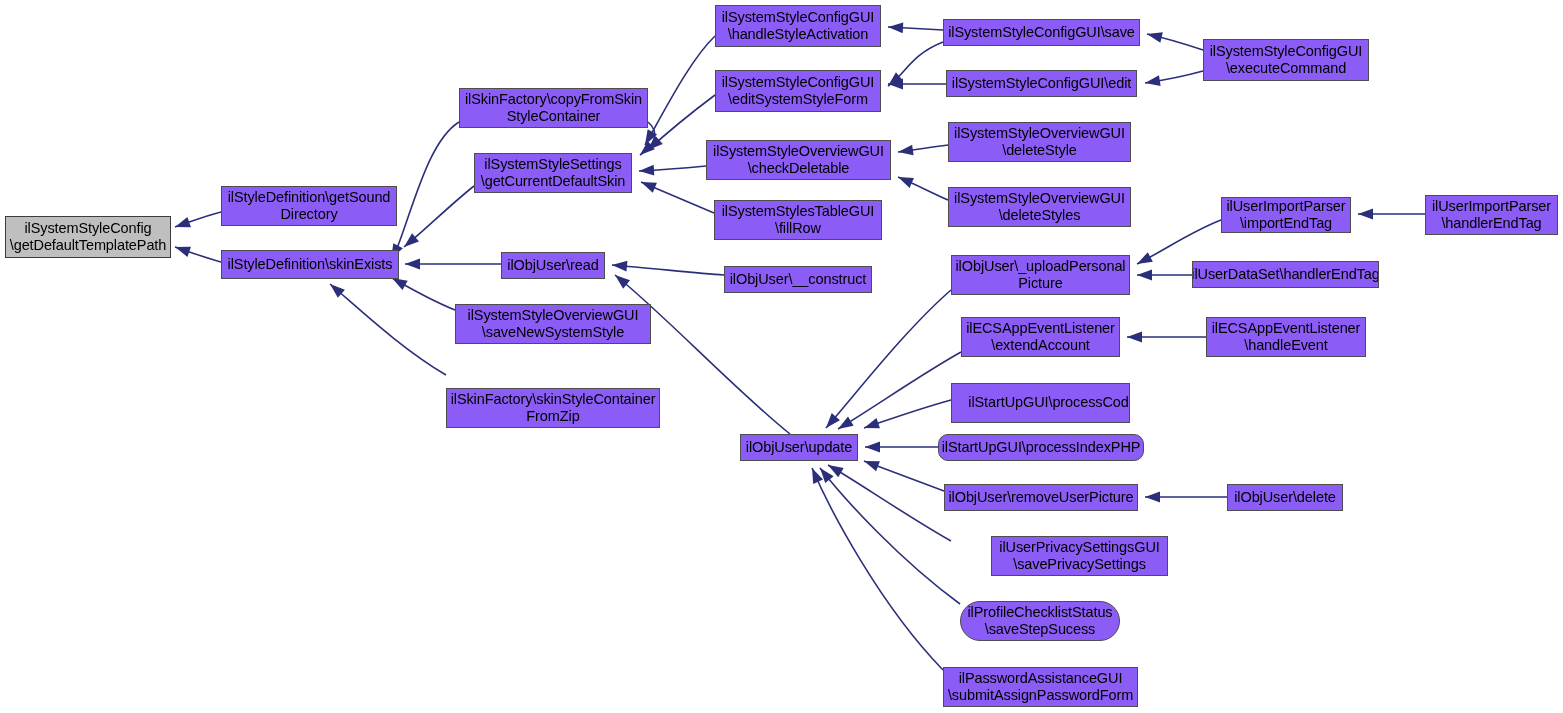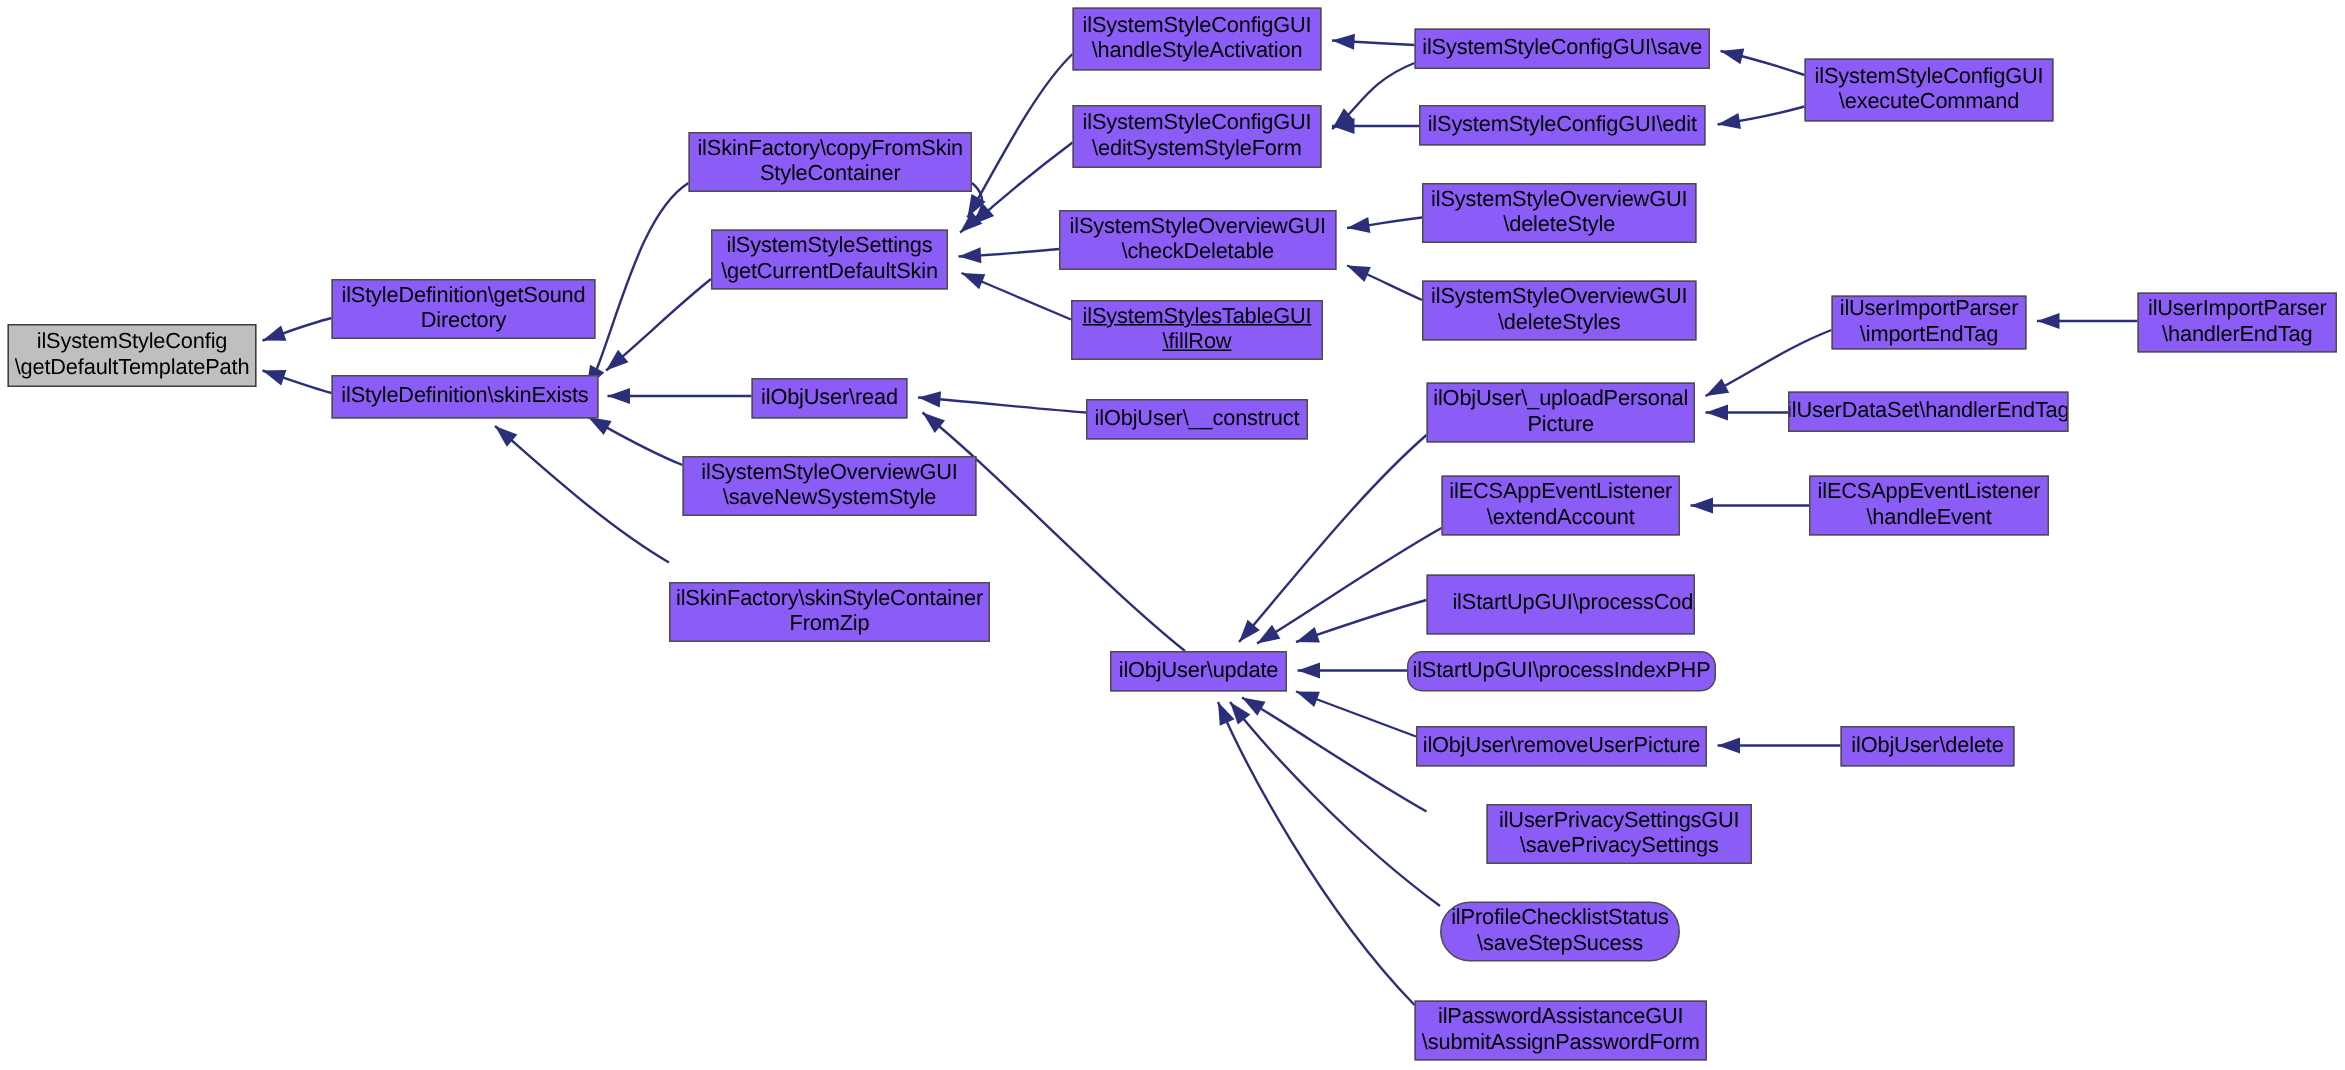--- a/index.html
+++ b/index.html
@@ -148,21 +148,21 @@
       <div class="node-box" style="left: 455px; top: 304px; width: 196px; height: 40px;"><span class="node-label">ilSystemStyleOverviewGUI
 \saveNewSystemStyle</span></div>
       <div class="node-box" style="left: 446px; top: 388px; width: 214px; height: 40px;"><span class="node-label">ilSkinFactory\skinStyleContainer
 FromZip</span></div>
       <div class="node-box" style="left: 715px; top: 5px; width: 166px; height: 42px;"><span class="node-label">ilSystemStyleConfigGUI
 \handleStyleActivation</span></div>
       <div class="node-box" style="left: 715px; top: 70px; width: 166px; height: 42px;"><span class="node-label">ilSystemStyleConfigGUI
 \editSystemStyleForm</span></div>
       <div class="node-box" style="left: 706px; top: 140px; width: 185px; height: 40px;"><span class="node-label">ilSystemStyleOverviewGUI
 \checkDeletable</span></div>
-      <div class="node-box" style="left: 714px; top: 200px; width: 168px; height: 40px; text-decoration: underline;"><span class="node-label">ilSystemStylesTableGUI
+      <div class="node-box" style="left: 714px; top: 200px; width: 168px; height: 40px;"><span class="node-label">ilSystemStylesTableGUI
 \fillRow</span></div>
       <div class="node-box" style="left: 724px; top: 266px; width: 148px; height: 27px;"><span class="node-label">ilObjUser\__construct</span></div>
       <div class="node-box" style="left: 740px; top: 434px; width: 118px; height: 27px;"><span class="node-label">ilObjUser\update</span></div>
       <div class="node-box" style="left: 943px; top: 19px; width: 197px; height: 27px;"><span class="node-label">ilSystemStyleConfigGUI\save</span></div>
       <div class="node-box" style="left: 946px; top: 70px; width: 191px; height: 27px;"><span class="node-label">ilSystemStyleConfigGUI\edit</span></div>
       <div class="node-box" style="left: 948px; top: 122px; width: 183px; height: 40px;"><span class="node-label">ilSystemStyleOverviewGUI
 \deleteStyle</span></div>
       <div class="node-box" style="left: 948px; top: 187px; width: 183px; height: 40px;"><span class="node-label">ilSystemStyleOverviewGUI
 \deleteStyles</span></div>
       <div class="node-box" style="left: 951px; top: 255px; width: 179px; height: 40px;"><span class="node-label">ilObjUser\_uploadPersonal

